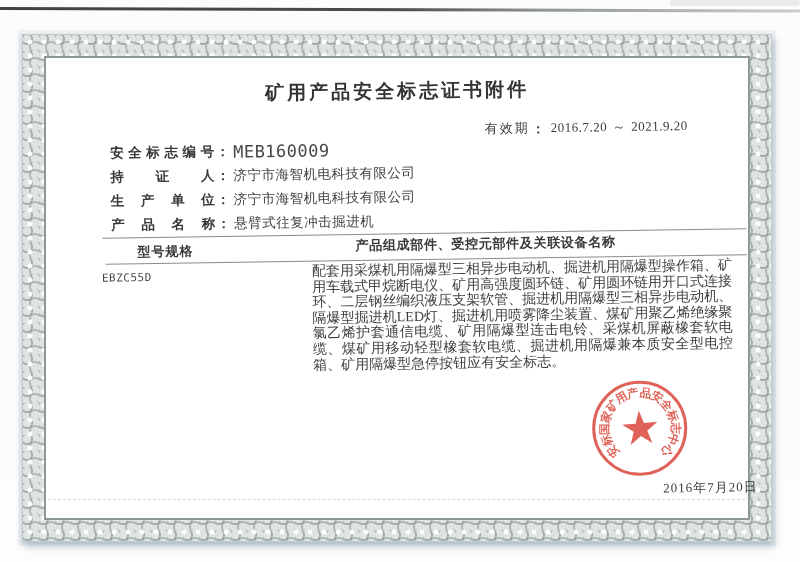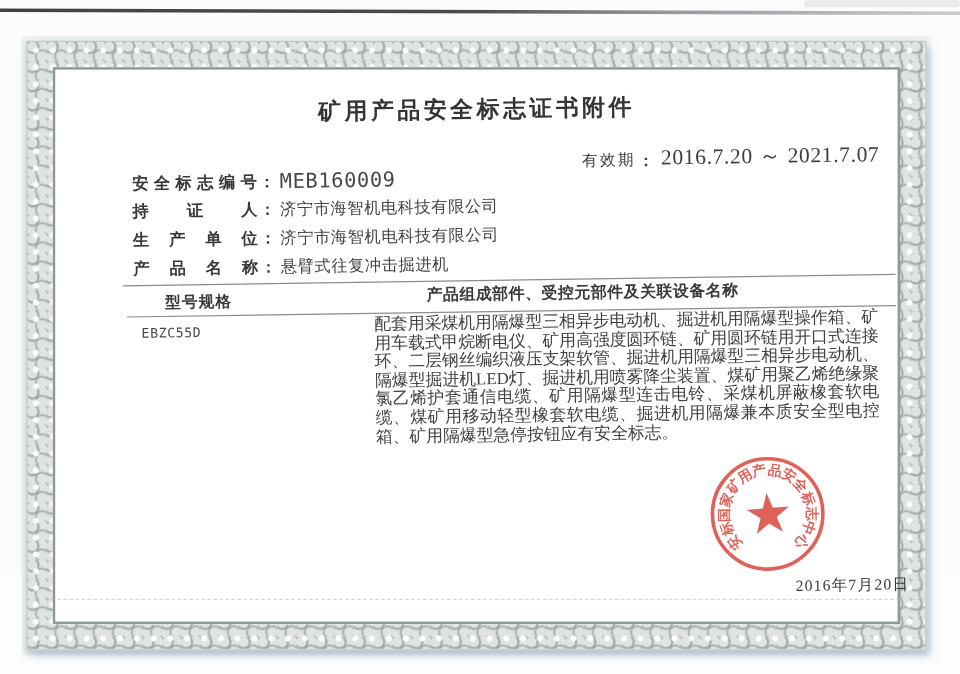--- a/index.html
+++ b/index.html
@@ -29,40 +29,40 @@
 
   
   .content{position:absolute;left:0;top:0;width:800px;height:562px;
     transform:rotate(-0.85deg);transform-origin:420px 280px;color:#3c3c3c;}
 
   .doc-title{position:absolute;left:0;right:0;top:78px;text-align:center;
     font-size:19px;font-weight:700;letter-spacing:3px;color:#343434;}
 
   .validity{position:absolute;left:487px;top:121px;font-size:13px;color:#3c3c3c;white-space:nowrap;}
   .validity .v-label{font-weight:400;letter-spacing:2px;}
-  .validity .v-dates{font-size:18px;letter-spacing:.5px;margin-left:2px;text-align:right;}
+  .validity .v-dates{font-size:13px;letter-spacing:.5px;margin-left:2px;text-align:right;}
 
   .fields{position:absolute;left:112px;top:139px;}
   .f-row{height:24px;white-space:nowrap;}
   .f-label{display:inline-block;width:104px;font-size:13.5px;font-weight:600;
     color:#383838;text-align:justify;text-align-last:justify;vertical-align:middle;}
   .f-colon{display:inline-block;font-size:13px;font-weight:600;margin:0 4px 0 2px;vertical-align:middle;}
   .f-value{display:inline-block;font-size:13.5px;color:#424242;letter-spacing:.5px;vertical-align:middle;}
   .f-row.code .f-value{font-family:"DejaVu Sans Mono",monospace;font-size:17px;letter-spacing:.5px;color:#474747;}
 
   .rule{position:absolute;height:1px;background:#8c8c8c;}
   .rule-a{left:103px;top:233px;width:644px;}
   .rule-b{left:106px;top:259px;width:641px;}
 
   .th-model{position:absolute;left:118px;top:239px;width:96px;text-align:center;
     font-size:13px;font-weight:600;color:#3a3a3a;letter-spacing:1px;}
   .th-comp{position:absolute;left:356px;top:236px;font-size:13.2px;font-weight:600;
     color:#3a3a3a;letter-spacing:.5px;white-space:nowrap;}
 
-  .td-model{position:absolute;left:118px;top:267px;
+  .td-model{position:absolute;left:102px;top:267px;
     font-family:"DejaVu Sans Mono",monospace;font-size:11px;color:#4a4a4a;letter-spacing:.5px;}
   .td-comp{position:absolute;left:312px;top:262px;width:420px;
     font-size:14px;line-height:15.6px;color:#3f3f3f;text-align:justify;}
 
   
   .stamp{position:absolute;left:590px;top:384px;width:95px;height:95px;opacity:.93;}
   .stamp-ring{position:absolute;inset:0;border:3px solid rgba(221,87,76,.9);border-radius:50%;}
   .stamp-star{position:absolute;left:50%;top:52%;transform:translate(-50%,-54%) rotate(-4deg);
     font-size:46px;line-height:1;color:#dd574c;font-family:"DejaVu Sans",sans-serif;}
   .seal-ch{position:absolute;font-size:11.5px;font-weight:700;line-height:1;}
@@ -83,21 +83,21 @@
   </div>
   <div class="dash-artifact"></div>
 
   <div class="content">
 
     <div class="doc-title">矿用产品安全标志证书附件</div>
 
     <div class="validity">
       <span class="v-label">有效期</span><span class="f-colon">：</span><span class="v-dates">2016.7.20</span>
       <span class="v-dates">～</span>
-      <span class="v-dates">2021.7.07</span>
+      <span class="v-dates">2021.9.20</span>
     </div>
 
     <div class="fields">
       <div class="f-row code">
         <span class="f-label">安全标志编号</span><span class="f-colon">：</span><span class="f-value">MEB160009</span>
       </div>
       <div class="f-row">
         <span class="f-label">持证人</span><span class="f-colon">：</span><span class="f-value">济宁市海智机电科技有限公司</span>
       </div>
       <div class="f-row">

